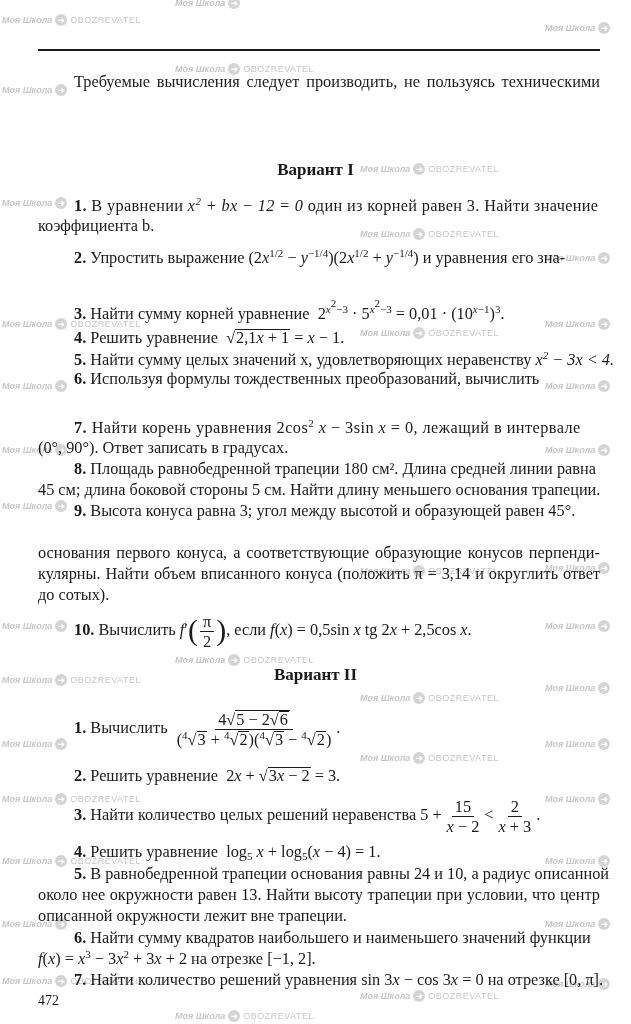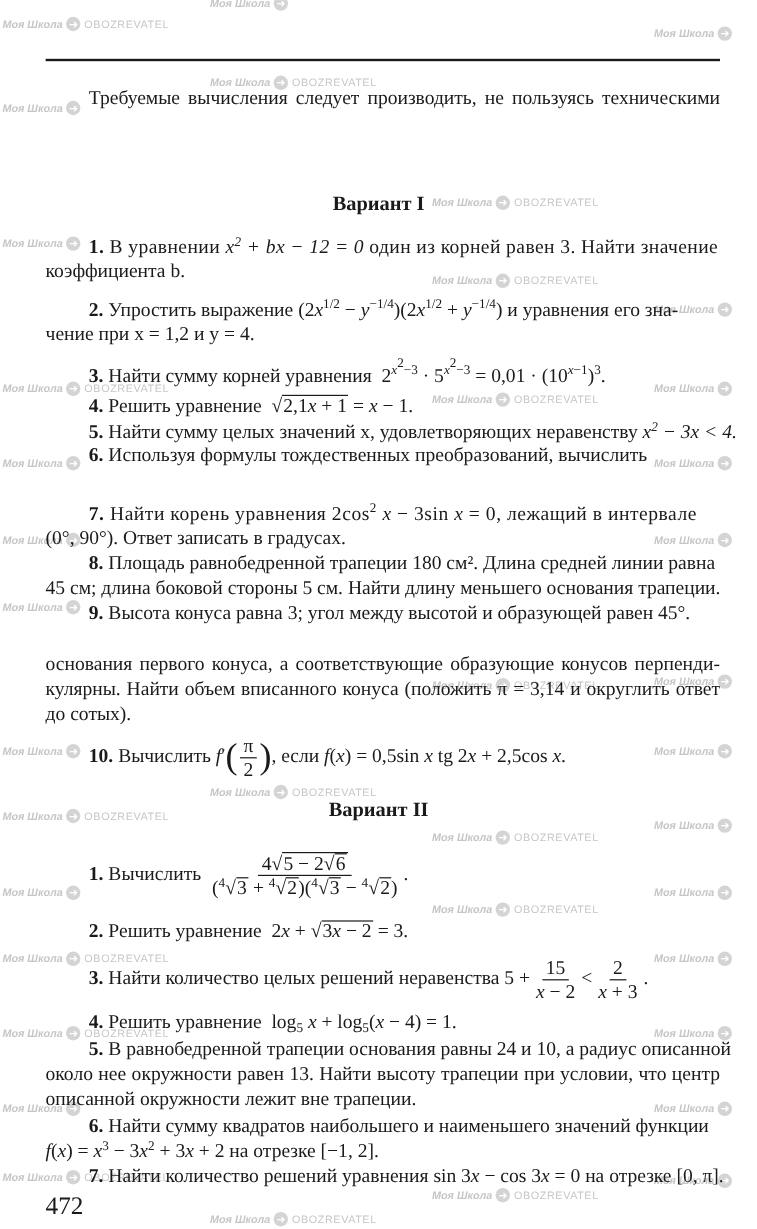--- a/index.html
+++ b/index.html
@@ -28,21 +28,21 @@
   .num { font-weight: bold; }
   i, .it { font-style: italic; }
   sup { font-size: 11px; line-height: 0; vertical-align: 0.55em; }
   sub { font-size: 11px; line-height: 0; vertical-align: -0.3em; }
   .sqrt { border-top: 1.3px solid #1a1a1a; padding: 0 1px; display: inline-block; line-height: 16px; }
   .frac { display: inline-flex; flex-direction: column; align-items: center; vertical-align: middle; margin: 0 2px; }
   .frac .n { border-bottom: 1.3px solid #1a1a1a; padding: 0 3px; line-height: 19px; }
   .frac .d { padding: 0 3px; line-height: 19px; }
   .big { font-size: 30px; line-height: 20px; vertical-align: -5px; font-weight: normal; }
   .page-number {
-    position: absolute; left: 38px; top: 993px; font-size: 21px;
+    position: absolute; left: 38px; top: 993px; font-size: 14px;
   }
   .watermark {
     position: absolute; font-family: "Liberation Sans", "DejaVu Sans", sans-serif;
     font-size: 9px; color: #c6c6c6; white-space: nowrap; pointer-events: none;
     display: flex; align-items: center; gap: 3px;
   }
   .watermark .ws { font-style: italic; font-weight: bold; }
   .watermark .wc {
     width: 12px; height: 12px; border-radius: 50%; background: #d4d4d4;
     color: #fff; font-size: 9px; display: inline-flex; align-items: center; justify-content: center;
@@ -236,25 +236,24 @@
     <span>один из корней равен 3. Найти значение</span>
   </div>
   <div class="line" style="top:216px">коэффициента b.</div>
 
   <div class="line indent" style="top:248px">
     <span class="num">2.</span>
     <span>Упростить выражение</span>
     <span>(2<i>x</i><sup>1/2</sup> − <i>y</i><sup>−1/4</sup>)(2<i>x</i><sup>1/2</sup> + <i>y</i><sup>−1/4</sup>)</span>
     <span>и уравнения его зна-</span>
   </div>
-  <div class="line" style="top:268px">чение при x = 1,2 и y = 4.</div>
 
   <div class="line indent" style="top:303px">
     <span class="num">3.</span>
-    <span>Найти сумму корней уравнения</span>
+    <span>Найти сумму корней уравнение</span>
     <span>&nbsp;2<sup><i>x</i><sup>2</sup>−3</sup> · 5<sup><i>x</i><sup>2</sup>−3</sup> = 0,01 · (10<sup><i>x</i>−1</sup>)<sup>3</sup>.</span>
   </div>
 
   <div class="line indent" style="top:328px">
     <span class="num">4.</span>
     <span>Решить уравнение</span>
     <span>&nbsp;√<span class="sqrt">2,1<i>x</i> + 1</span> = <i>x</i> − 1.</span>
   </div>
 
   <div class="line indent" style="top:350px">

